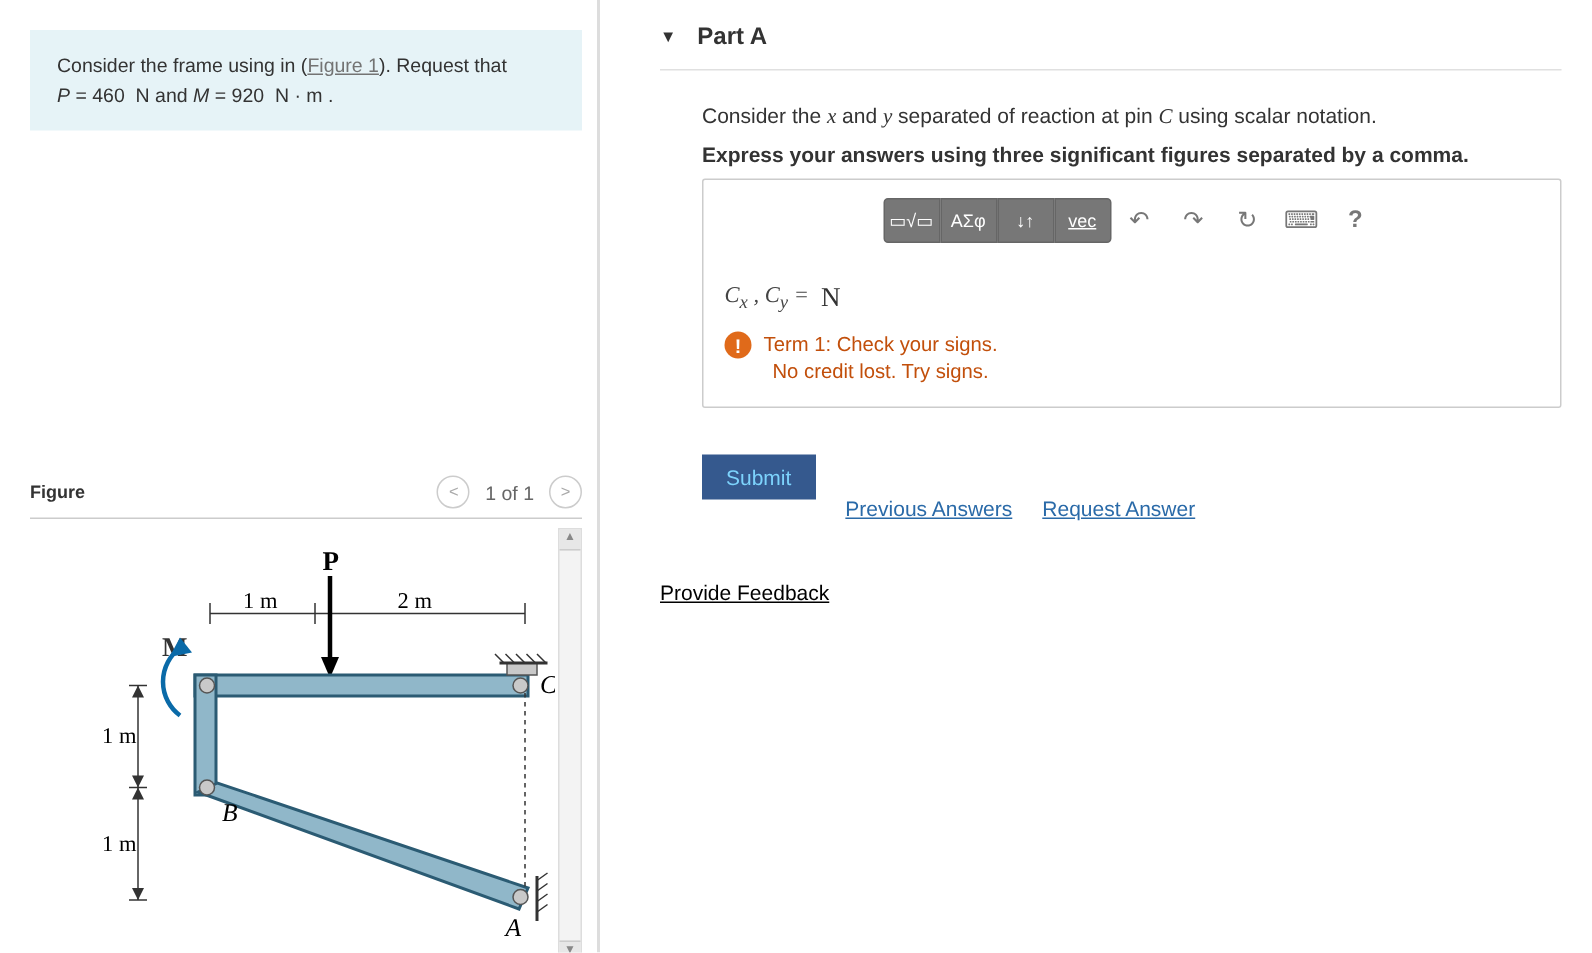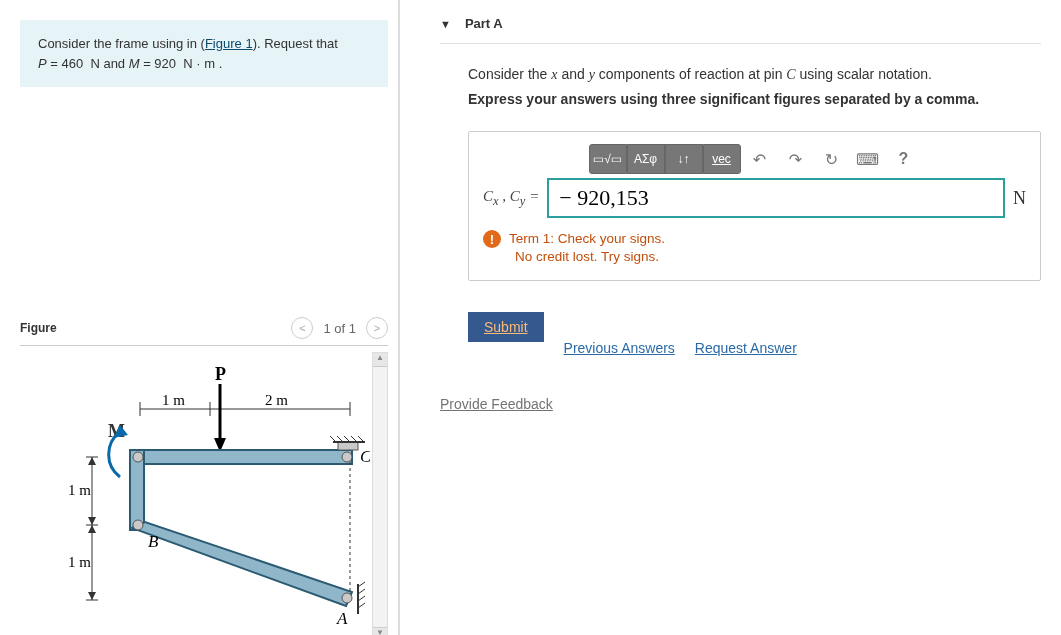--- a/index.html
+++ b/index.html
@@ -2,64 +2,64 @@
 <html><head>
 <meta charset="utf-8">
 <style>
   * { box-sizing: border-box; margin: 0; padding: 0; }
   body { font-family: Arial, Helvetica, sans-serif; font-size: 14px; color: #333; background: #fff; }
   .page { display: flex; width: 1061px; height: 635px; }
   .left { width: 400px; padding: 20px 10px 0 20px; border-right: 2px solid #ddd; position: relative; }
   .right { flex: 1; padding: 10px 20px 0 40px; }
 
   .problem-box { background: #e6f3f7; padding: 14px 18px; font-size: 13px; color: #333; line-height: 1.5; }
-  .problem-box .figlink { color: #0c4a6e; text-decoration: underline; }
+  .problem-box .figlink { color: #737373; text-decoration: underline; }
 
   .figure-head { display: flex; align-items: center; justify-content: space-between; margin-top: 230px; padding-bottom: 6px; border-bottom: 1px solid #ccc; }
   .figure-head h3 { font-size: 12px; font-weight: bold; }
   .pager { display: flex; align-items: center; gap: 10px; color: #666; font-size: 13px; }
   .pager .circ { width: 22px; height: 22px; border: 1px solid #ccc; border-radius: 50%; display: flex; align-items: center; justify-content: center; color: #aaa; font-size: 11px; cursor: pointer; }
 
   .fig-scroll { position: relative; height: 290px; margin-top: 6px; }
   .fig-scroll .scrollbar { position: absolute; right: 0; top: 0; width: 16px; height: 100%; background: #f3f3f3; border: 1px solid #ddd; }
   .fig-scroll .scrollbar .thumb-up { width:100%; height:14px; background:#e7e7e7; border-bottom:1px solid #ccc; text-align:center; font-size:8px; color:#888;}
   .fig-scroll .scrollbar .thumb-down { position:absolute; bottom:0; width:100%; height:14px; background:#e7e7e7; border-top:1px solid #ccc; text-align:center; font-size:8px; color:#888;}
   .figure-img { padding: 10px 8px 0 30px; }
 
   .part-header { display: flex; align-items: center; gap: 14px; padding: 6px 0 12px 0; border-bottom: 1px solid #e0e0e0; }
   .part-header .tri { font-size: 11px; color: #333; }
-  .part-header h4 { font-size: 13px; font-weight: bold; }
+  .part-header h4 { font-size: 16px; font-weight: bold; }
 
   .part-body { padding: 22px 0 0 28px; }
   .prompt1 { font-size: 14px; margin-bottom: 8px; }
-  .prompt2 { font-size: 14px; font-weight: bold; margin-bottom: 24px; }
+  .prompt2 { font-size: 14px; font-weight: bold; margin-bottom: 8px; }
 
   .answer-panel { border: 1px solid #ccc; border-radius: 2px; padding: 12px 14px 14px 14px; }
   .toolbar { display: flex; gap: 2px; align-items: center; justify-content: center; }
   .tool-grp { display: flex; }
   .tool-btn { background: #777; color: #fff; width: 38px; height: 30px; display:flex; align-items:center; justify-content:center; font-size:12px; border:1px solid #666; cursor:pointer; }
   .tool-btn.first { border-radius: 3px 0 0 3px; }
   .tool-btn.last { border-radius: 0 3px 3px 0; text-decoration: underline; }
   .tool-icon { width: 34px; height: 30px; display:flex; align-items:center; justify-content:center; color:#777; font-size:16px; cursor:pointer; }
   .tool-icon.q { font-weight:bold; font-size:16px; }
 
-  .answer-row { display: flex; align-items: center; margin-top: 4px; gap: 8px; }
+  .answer-row { display: flex; align-items: center; margin-top: 26px; gap: 8px; }
   .answer-row .lhs { font-size: 15px; color: #444; font-style: italic; font-family: 'Times New Roman', serif; }
   .answer-input { flex: 1; border: 2px solid #2b9e9e; height: 40px; padding: 4px 10px; font-size: 22px; font-family: 'Times New Roman', serif; outline: none; }
   .answer-row .unit { font-size: 18px; font-family: 'Times New Roman', serif; }
 
   .feedback-row { display:flex; align-items: flex-start; gap: 8px; margin-top: 12px; }
   .feedback-row .bang { width:18px; height:18px; border-radius:50%; background:#e06a1a; color:#fff; font-weight:bold; display:flex; align-items:center; justify-content:center; font-size:13px; }
   .feedback-row .msg { color:#c24f0b; font-size:13.5px; line-height:1.35;text-align:center; }
 
   .actions { display:flex; align-items:center; gap: 20px; margin-top: 16px; }
-  .submit-btn { background:#35598e; color:#fdba74; border:none; padding: 7px 16px; font-size:14px; cursor:pointer;text-decoration:underline; }
+  .submit-btn { background:#35598e; color:#7dd3fc; border:none; padding: 7px 16px; font-size:14px; cursor:pointer; }
   .link { color:#2a6aa8; text-decoration: underline; font-size:14px; cursor:pointer;margin-top:43px; }
 
-  .provide { margin-top: 40px; color:#737373; text-decoration: underline; font-size:14px; cursor:pointer; display:inline-block; }
+  .provide { margin-top: 40px; color:#000000; text-decoration: underline; font-size:14px; cursor:pointer; display:inline-block; }
 </style>
 </head>
 <body>
 
 <div class="page">
 
   <div class="left">
     <div class="problem-box">
       <span>Consider the frame using in (</span><a href="#" class="figlink">Figure 1</a><span>). Request that </span><br>
       <span style="font-style:italic;">P</span> = 460&nbsp; N and <span style="font-style:italic;">M</span> = 920&nbsp; N · m .
@@ -147,42 +147,41 @@
   </div>
 
   <div class="right">
     <div class="part-header">
       <span class="tri">▼</span>
       <h4>Part A</h4>
     </div>
 
     <div class="part-body">
       <div class="prompt1">
-        <span>Consider the </span><span style="font-style:italic;font-family:serif;">x</span><span> and </span><span style="font-style:italic;font-family:serif;">y</span><span> components of reaction at pin </span><span style="font-style:italic;font-family:serif;">C</span><span> using scalar notation.</span>
+        <span>Consider the </span><span style="font-style:italic;font-family:serif;">x</span><span> and </span><span style="font-style:italic;font-family:serif;">y</span><span> separated of reaction at pin </span><span style="font-style:italic;font-family:serif;">C</span><span> using scalar notation.</span>
       </div>
       <div class="prompt2">Express your answers using three significant figures separated by a comma.</div>
 
       <div class="answer-panel">
         <div class="toolbar">
           <div class="tool-grp">
             <div class="tool-btn first">▭√▭</div>
             <div class="tool-btn">ΑΣφ</div>
             <div class="tool-btn">↓↑</div>
             <div class="tool-btn last">vec</div>
           </div>
           <div class="tool-icon">↶</div>
           <div class="tool-icon">↷</div>
           <div class="tool-icon">↻</div>
           <div class="tool-icon">⌨</div>
           <div class="tool-icon q">?</div>
         </div>
 
         <div class="answer-row">
           <span class="lhs"><i>C<sub>x</sub></i> , <i>C<sub>y</sub></i> =</span>
-          <input class="answer-input" value="− 920,153" style="">
           <span class="unit">N</span>
         </div>
 
         <div class="feedback-row">
           <div class="bang">!</div>
           <div class="msg">
             <span>Term 1: Check your signs.</span><br>
             <span>No credit lost. Try signs.</span>
           </div>
         </div>

